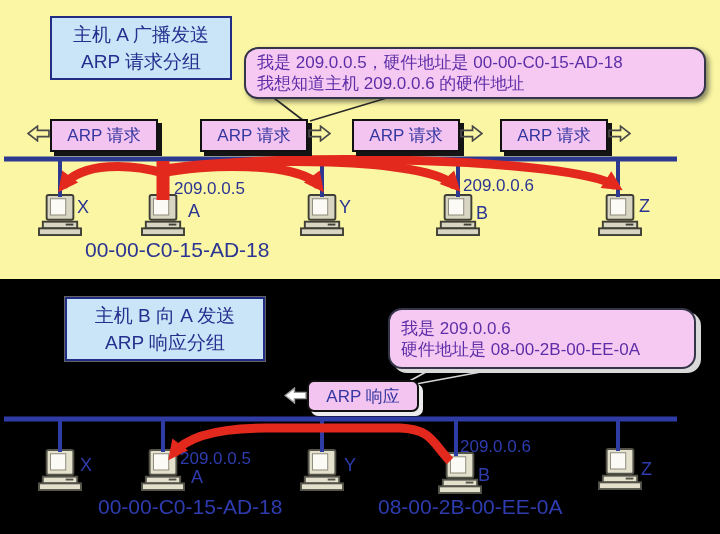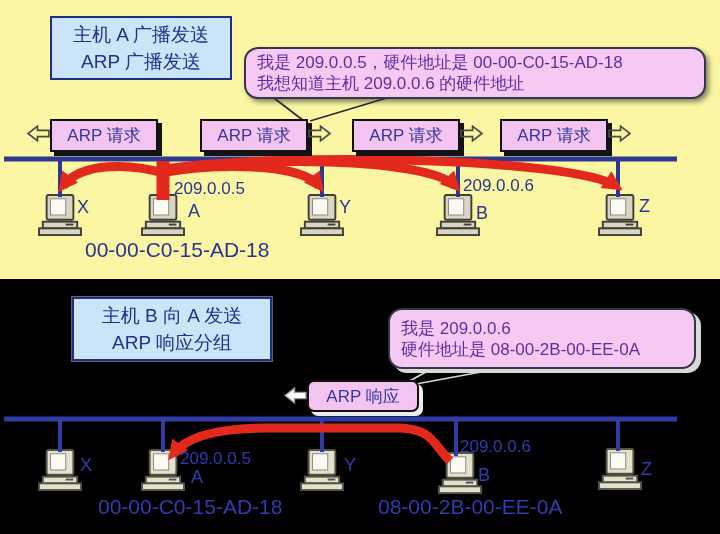--- a/index.html
+++ b/index.html
@@ -176,21 +176,21 @@
       <line x1="390" y1="97" x2="310" y2="121"></line>
     </g>
     <g stroke="#d5d5d5" stroke-width="1.6">
       <line x1="437" y1="366" x2="404" y2="384"></line>
       <line x1="508" y1="367" x2="416" y2="384"></line>
     </g>
   </svg>
 
   <div class="titlebox" style="left:30px;top:16px;width:178px;height:60px;margin-left:20px;">
     <div>主机 A 广播发送</div>
-    <div>ARP 广播发送</div>
+    <div>ARP 请求分组</div>
   </div>
 
   <div class="bubble dark-shadow" style="left:244px;top:47px;width:436px;height:44px;">
     <div>我是 209.0.0.5，硬件地址是 00-00-C0-15-AD-18</div>
     <div>我想知道主机 209.0.0.6 的硬件地址</div>
   </div>
 
   <svg class="abs" style="left:27px;top:125px;" width="23" height="17" viewBox="0 0 22 16">
     <polygon points="21,5 10,5 10,1 1,8 10,15 10,11 21,11" fill="none" stroke="#4a4a4a" stroke-width="1.6"></polygon>
   </svg>
@@ -222,21 +222,21 @@
   <div class="hostlabel" style="left:77px;top:197px;">X</div>
   <div class="iplabel" style="left:174px;top:179px;">209.0.0.5</div>
   <div class="hostlabel" style="left:188px;top:201px;">A</div>
   <div class="maclabel" style="left:85px;top:238px;">00-00-C0-15-AD-18</div>
   <div class="hostlabel" style="left:339px;top:197px;">Y</div>
   <div class="iplabel" style="left:463px;top:176px;">209.0.0.6</div>
   <div class="hostlabel" style="left:476px;top:203px;">B</div>
   <div class="hostlabel" style="left:639px;top:196px;">Z</div>
 
   <div class="panelB">
-    <div class="titlebox" style="left:72px;top:297px;width:196px;height:60px;box-shadow:0 0 0 1px rgba(220,220,220,.45);">
+    <div class="titlebox" style="left:65px;top:297px;width:196px;height:60px;box-shadow:0 0 0 1px rgba(220,220,220,.45);">
       <div>主机 B 向 A 发送</div>
       <div>ARP 响应分组</div>
     </div>
 
     <div class="bubble light-shadow" style="left:388px;top:308px;width:282px;height:53px;">
       <div>我是 209.0.0.6</div>
       <div>硬件地址是 08-00-2B-00-EE-0A</div>
     </div>
 
     <svg class="abs" style="left:284px;top:387px;" width="23" height="17" viewBox="0 0 22 16">

